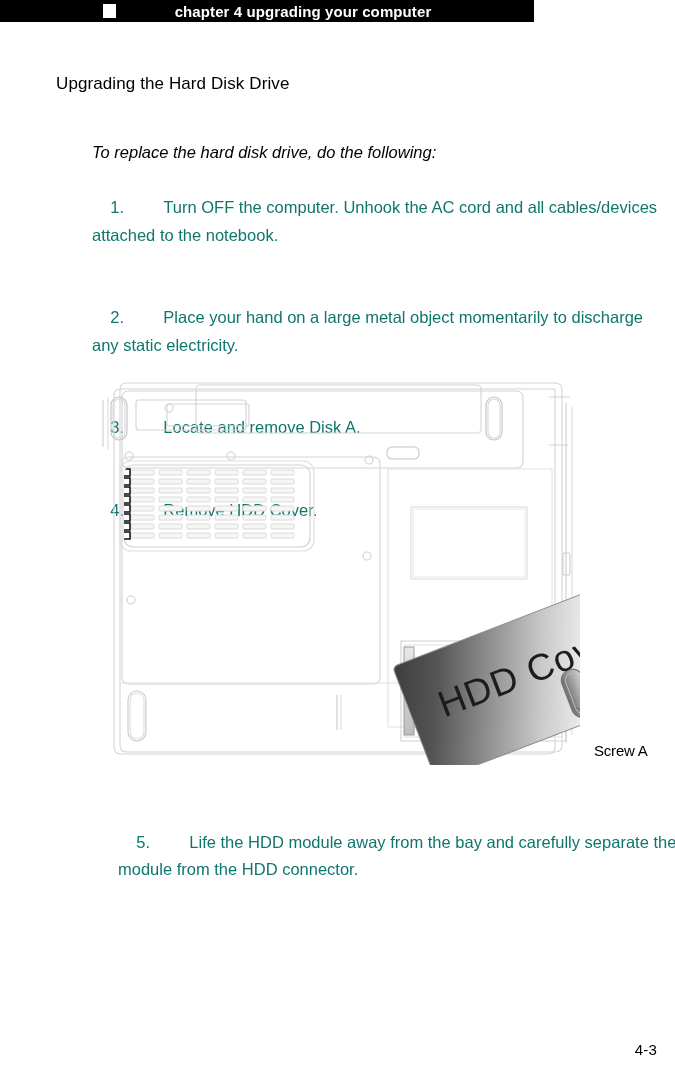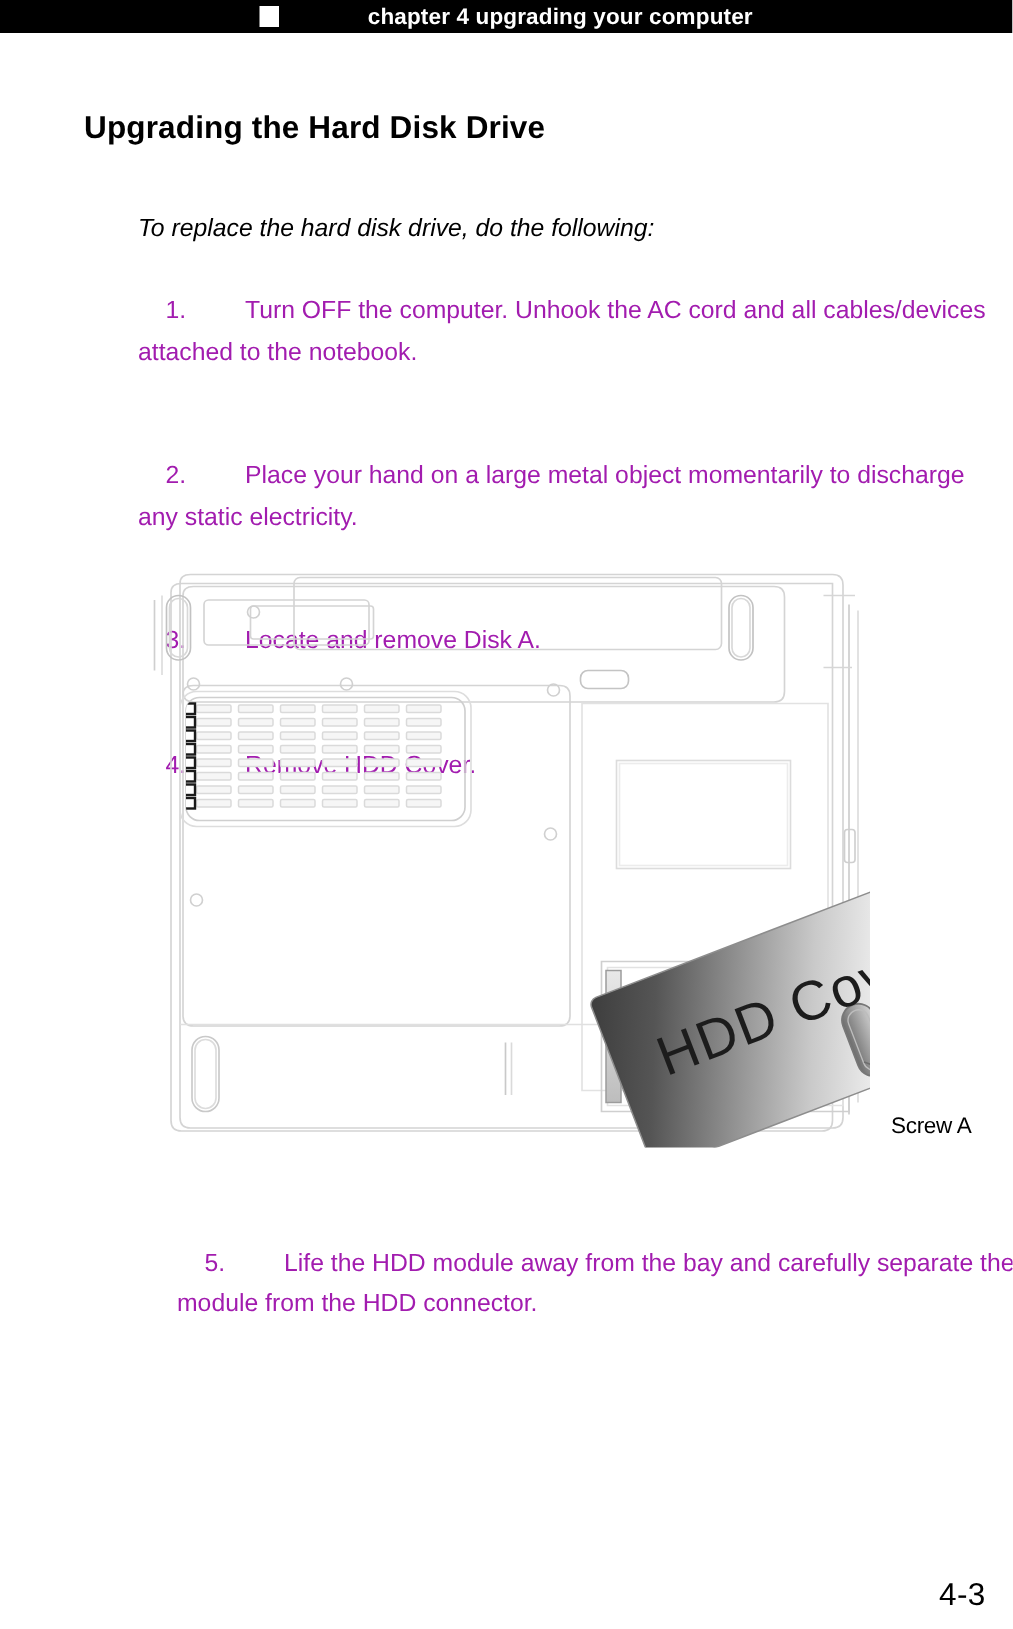--- a/index.html
+++ b/index.html
@@ -14,21 +14,21 @@
     overflow: hidden;
     font-family: "Liberation Sans", sans-serif;
     color: #000000;
   }
 
   
   .header-bar {
     position: absolute;
     left: 0;
     top: 0;
-    width: 675px;
+    width: 534px;
     height: 22px;
     background: #000000;
     display: flex;
     align-items: center;
     justify-content: center;
     gap: 48px;
   }
   .header-bullet {
     width: 13px;
     height: 14px;
@@ -44,22 +44,22 @@
     letter-spacing: 0.1px;
     line-height: 1;
     white-space: nowrap;
   }
 
   
   .page-heading {
     position: absolute;
     left: 56px;
     top: 74px;
-    font-size: 21px;
-    font-weight: bold;
+    font-size: 17px;
+    font-weight: normal;
     letter-spacing: 0.1px;
     white-space: nowrap;
   }
 
   
   .body-block {
     position: absolute;
     left: 92px;
     width: 572px;
   }
@@ -69,21 +69,21 @@
   .para {
     font-size: 16.5px;
     line-height: 27.5px;
     color: #000;
     white-space: pre-wrap;
     font-style: italic;
   }
   .step {
     font-size: 16.5px;
     line-height: 27.5px;
-    color: #a21caf;
+    color: #0f766e;
     display: block;
     white-space: pre-wrap;
   }
   .step .num { display: inline-block; width: 53px; }
 
   
   .figure {
     position: absolute;
     left: 100px;
     top: 375px;
@@ -97,22 +97,22 @@
     top: 742px;
     font-size: 15px;
     letter-spacing: -0.2px;
     white-space: nowrap;
   }
 
   
   .folio {
     position: absolute;
     right: 18px;
-    bottom: 10px;
-    font-size: 21px;
+    bottom: 28px;
+    font-size: 15px;
     letter-spacing: 0.2px;
   }
 </style>
 </head>
 <body>
 
 <div class="header-bar">
   <span class="header-bullet"></span>
   <span class="header-title">chapter 4 upgrading your computer</span>
 </div>

